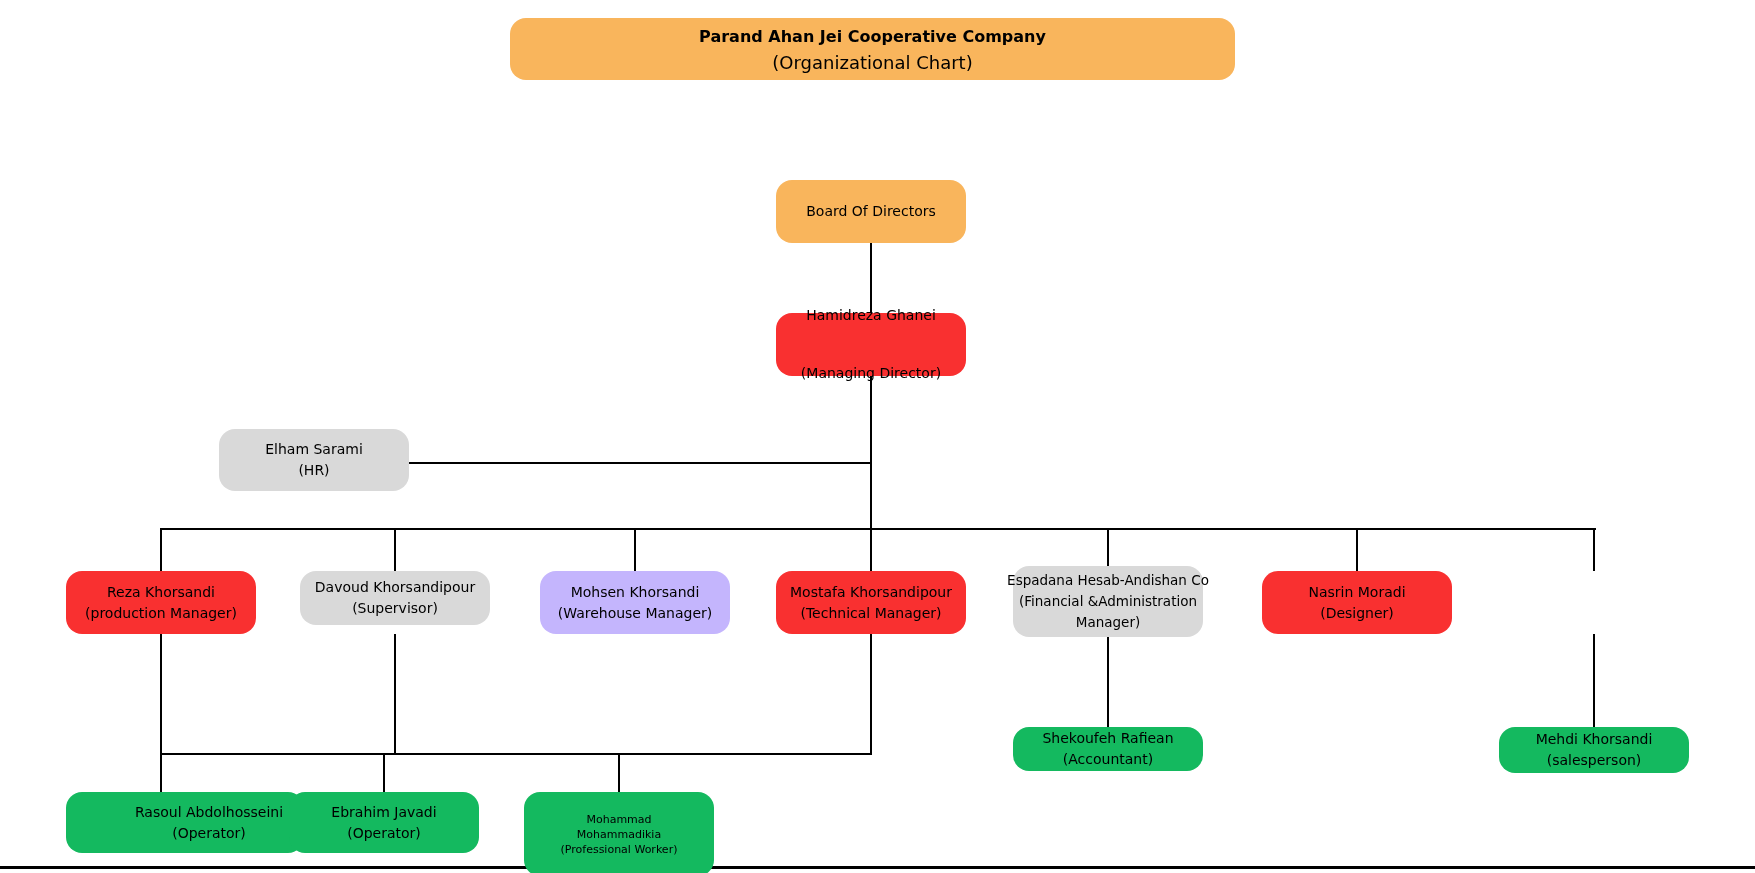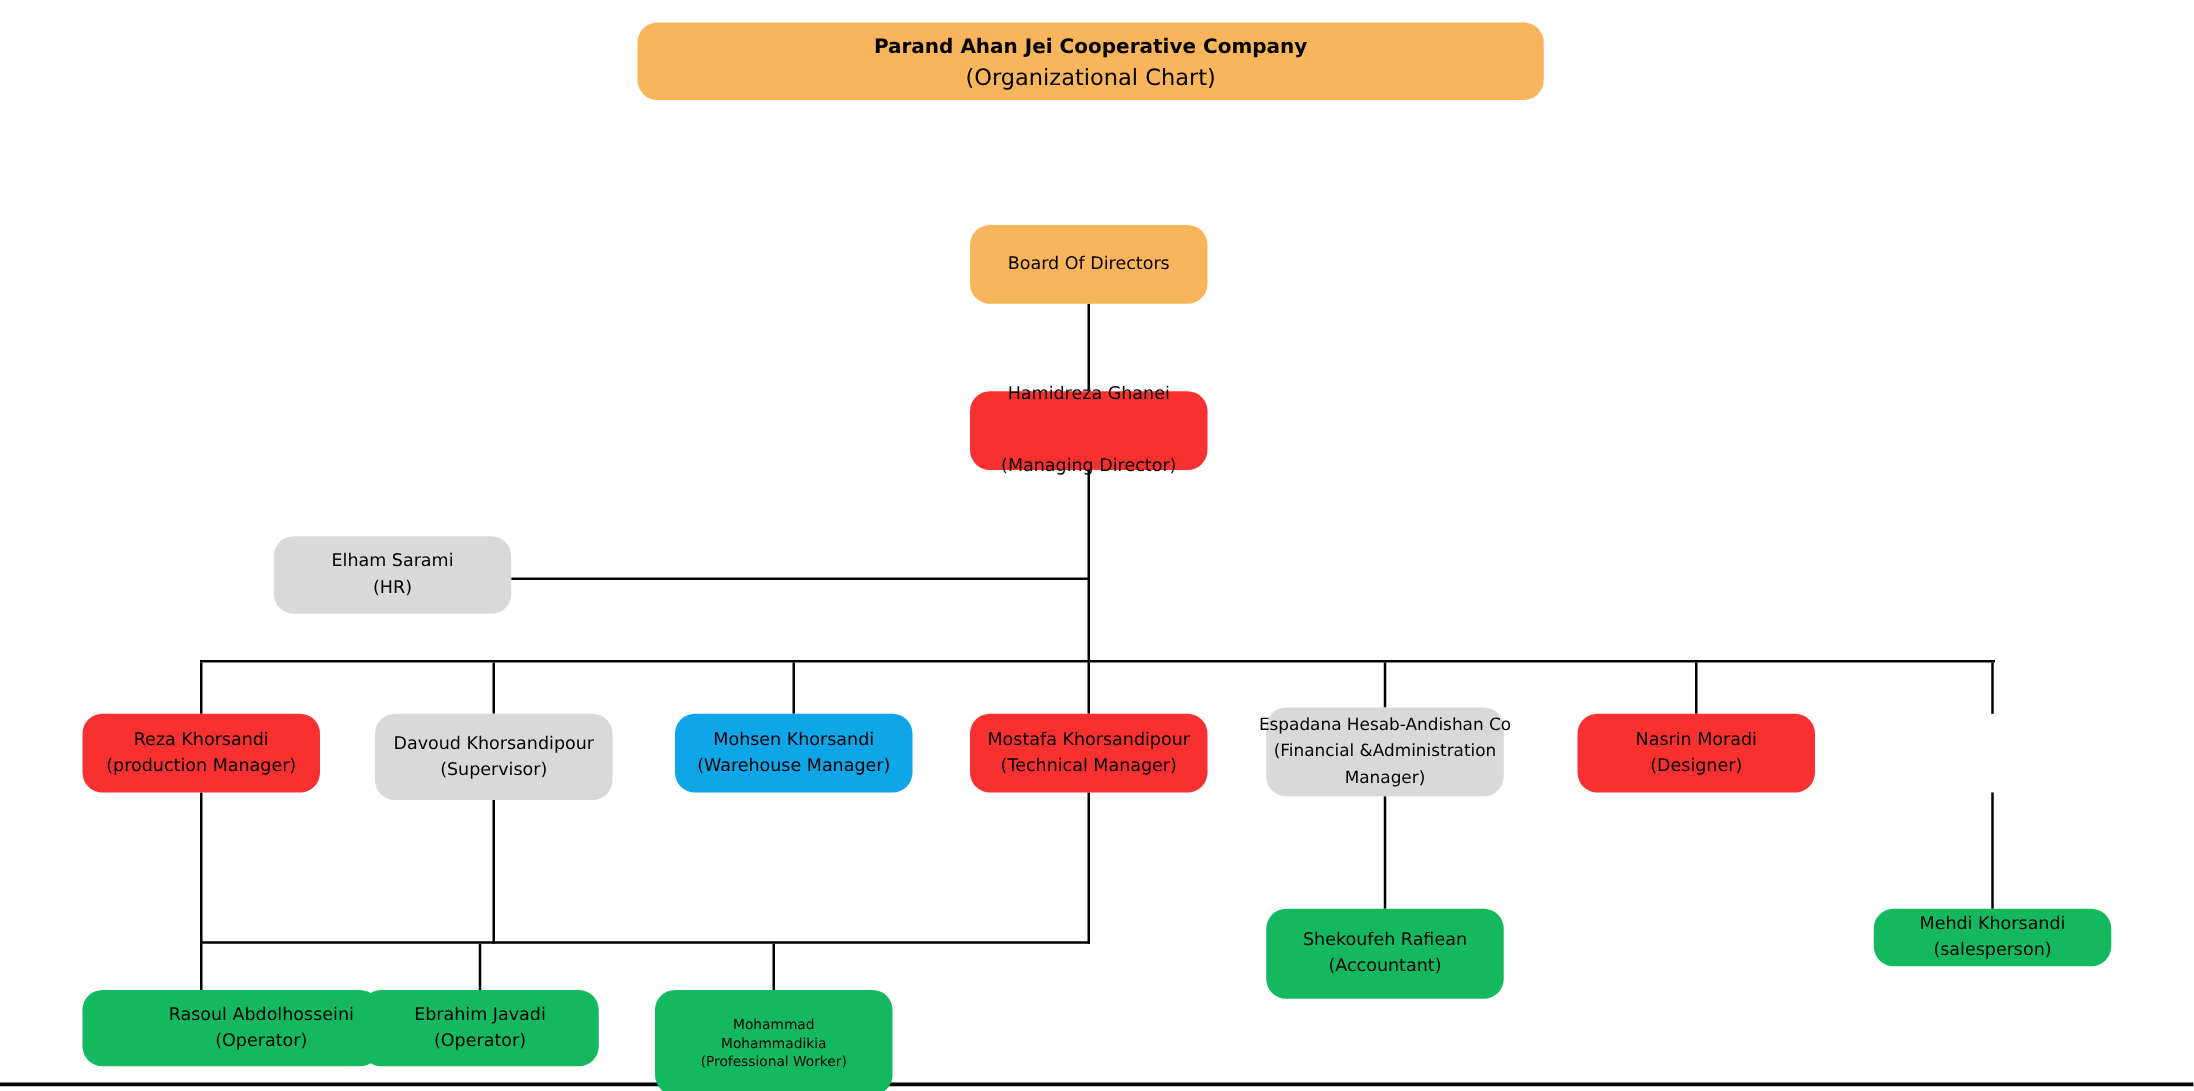--- a/index.html
+++ b/index.html
@@ -67,26 +67,26 @@
   <div class="node" style="left: 219px; top: 429px; width: 190px; height: 62px; background: rgb(217, 217, 217);">
     <div class="ln">Elham Sarami</div>
     <div class="ln">(HR)</div>
   </div>
 
   <div class="node" style="left: 66px; top: 571px; width: 190px; height: 63px; background: rgb(249, 48, 48);">
     <div class="ln">Reza Khorsandi</div>
     <div class="ln">(production Manager)</div>
   </div>
 
-  <div class="node" style="left: 300px; top: 571px; width: 190px; height: 69px; background: rgb(217, 217, 217); align-items: center;">
+  <div class="node" style="left: 300px; top: 571px; width: 190px; height: 54px; background: rgb(217, 217, 217); align-items: center;">
     <div class="ln">Davoud Khorsandipour</div>
     <div class="ln">(Supervisor)</div>
   </div>
 
-  <div class="node" style="left: 540px; top: 571px; width: 190px; height: 63px; background: #0ea5e9;">
+  <div class="node" style="left: 540px; top: 571px; width: 190px; height: 63px; background: #c4b5fd;">
     <div class="ln">Mohsen Khorsandi</div>
     <div class="ln">(Warehouse Manager)</div>
   </div>
 
   <div class="node" style="left: 776px; top: 571px; width: 190px; height: 63px; background: rgb(249, 48, 48);">
     <div class="ln">Mostafa Khorsandipour</div>
     <div class="ln">(Technical Manager)</div>
   </div>
 
   <div class="node tight" style="left: 1013px; top: 566px; width: 190px; height: 71px; background: rgb(217, 217, 217);">
@@ -94,21 +94,21 @@
     <div class="ln">(Financial &amp;Administration</div>
     <div class="ln">Manager)</div>
   </div>
 
   <div class="node" style="left: 1262px; top: 571px; width: 190px; height: 63px; background: rgb(249, 48, 48);">
     <div class="ln">Nasrin Moradi</div>
     <div class="ln">(Designer)</div>
   </div>
 
 
-  <div class="node" style="left: 1013px; top: 727px; width: 190px; height: 72px; background: rgb(20, 185, 95);">
+  <div class="node" style="left: 1013px; top: 727px; width: 190px; height: 44px; background: rgb(20, 185, 95);">
     <div class="ln">Shekoufeh Rafiean</div>
     <div class="ln">(Accountant)</div>
   </div>
 
   <div class="node" style="left: 1499px; top: 727px; width: 190px; height: 46px; background: rgb(20, 185, 95);">
     <div class="ln">Mehdi Khorsandi</div>
     <div class="ln">(salesperson)</div>
   </div>
 
   <div class="node" style="left: 66px; top: 792px; width: 190px; height: 61px; background: rgb(20, 185, 95); padding-left: 48px;">

